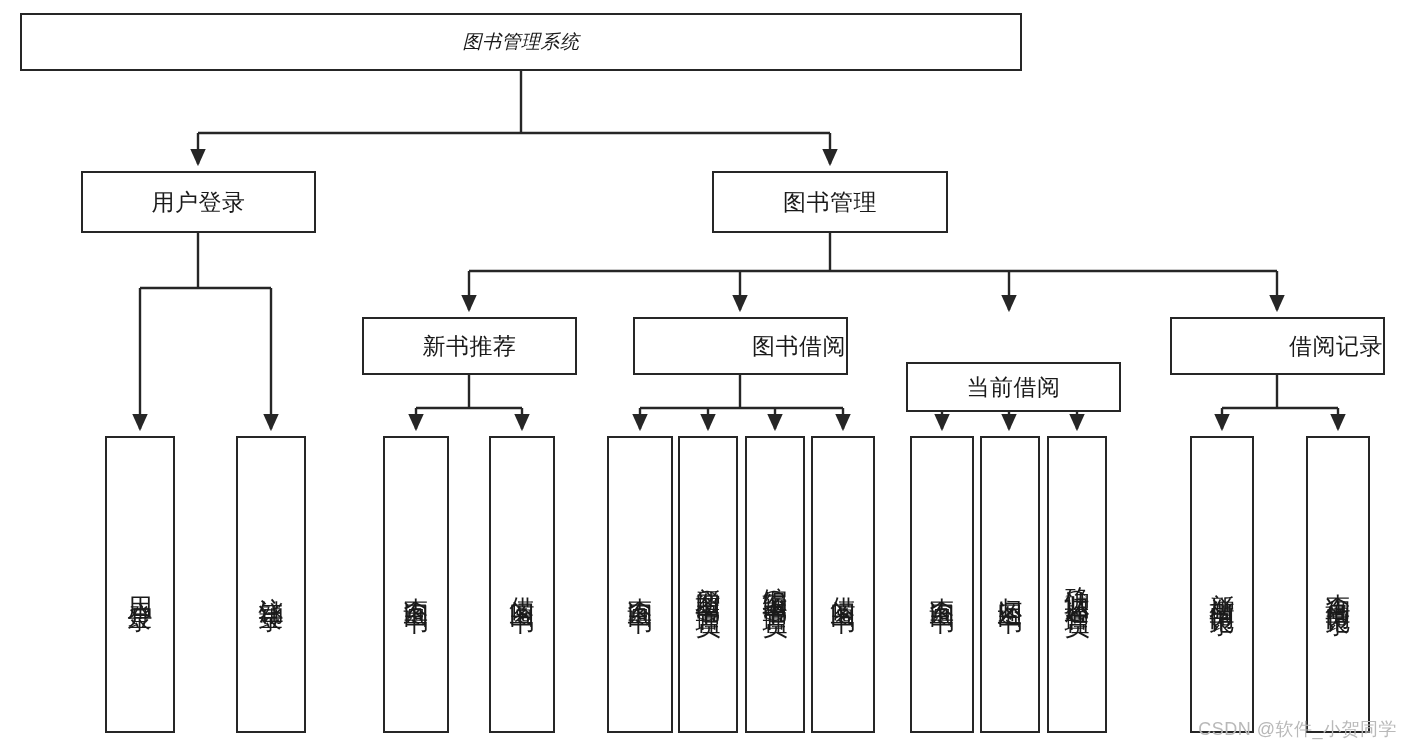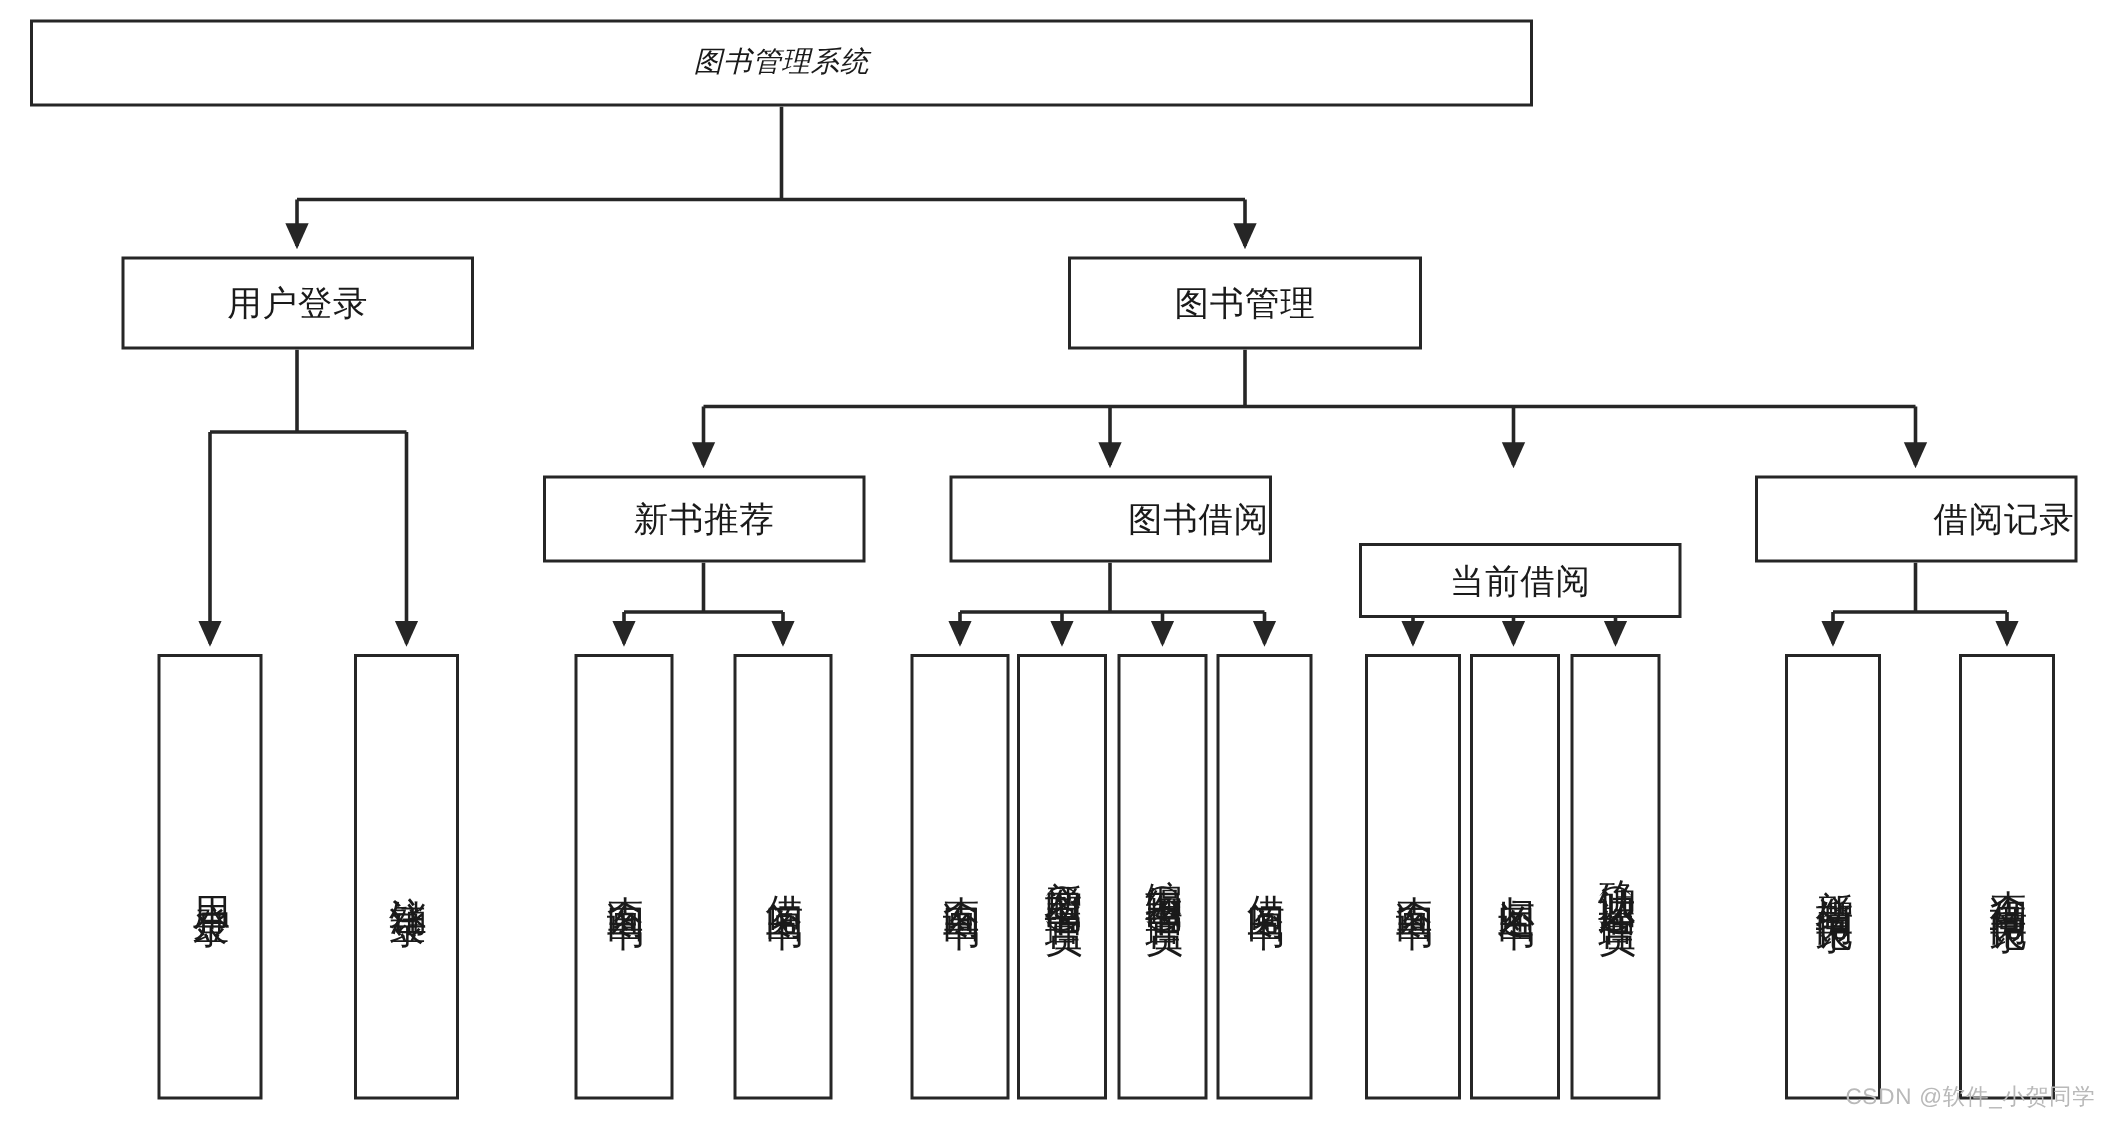--- a/index.html
+++ b/index.html
@@ -64,21 +64,21 @@
     font-size: 25px;
     line-height: 1.0;
     letter-spacing: 4px;
     white-space: nowrap;
     text-align: center;
   }
   .watermark {
     position: absolute;
     right: 8px;
     bottom: 6px;
-    font-size: 15px;
+    font-size: 18px;
     color: #b9b9b9;
     letter-spacing: 0.5px;
     white-space: nowrap;
     z-index: 5;
     font-family: "Liberation Sans", "DejaVu Sans", sans-serif;
   }
 </style>
 </head>
 <body>
 

